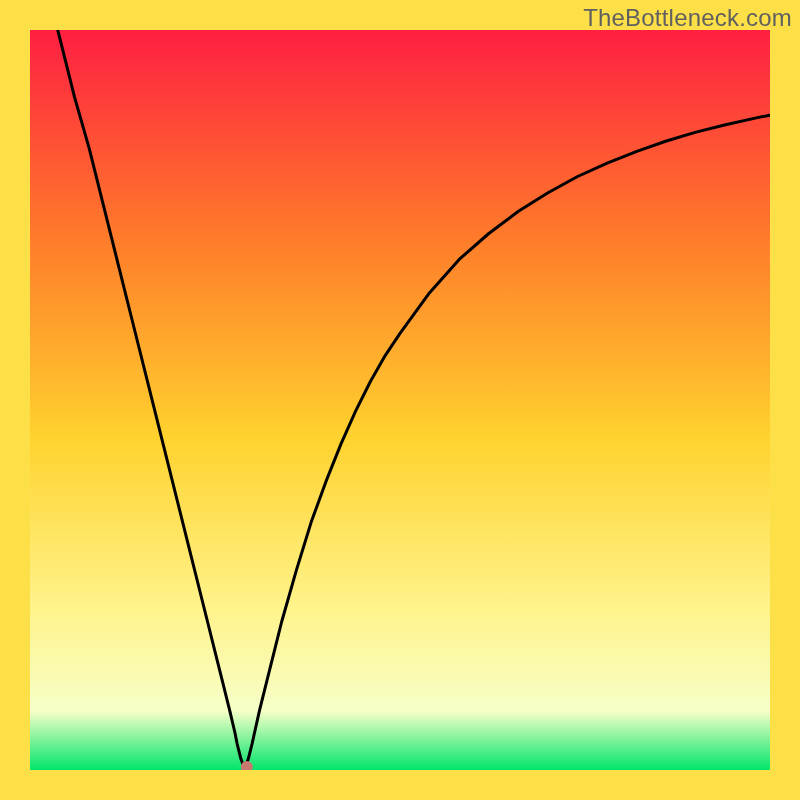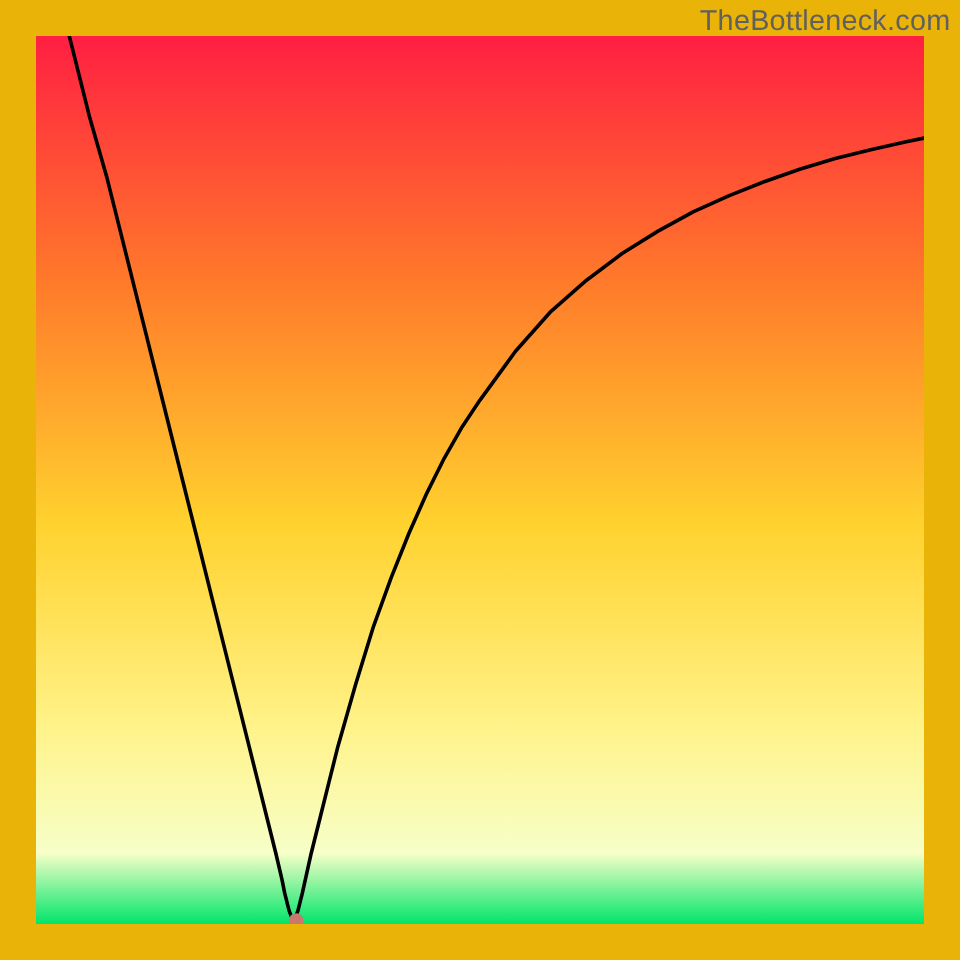--- a/index.html
+++ b/index.html
@@ -8,21 +8,21 @@
     width: 800px;
     height: 800px;
     overflow: hidden;
     background: #000;
     font-family: Arial, Helvetica, sans-serif;
   }
   .stage {
     position: relative;
     width: 800px;
     height: 800px;
-    background: #eab308;
+    background: #fde047;
   }
   .plot {
     position: absolute;
     left: 30px;
     top: 30px;
     width: 740px;
     height: 740px;
     overflow: hidden;
   }
   .gradient {

